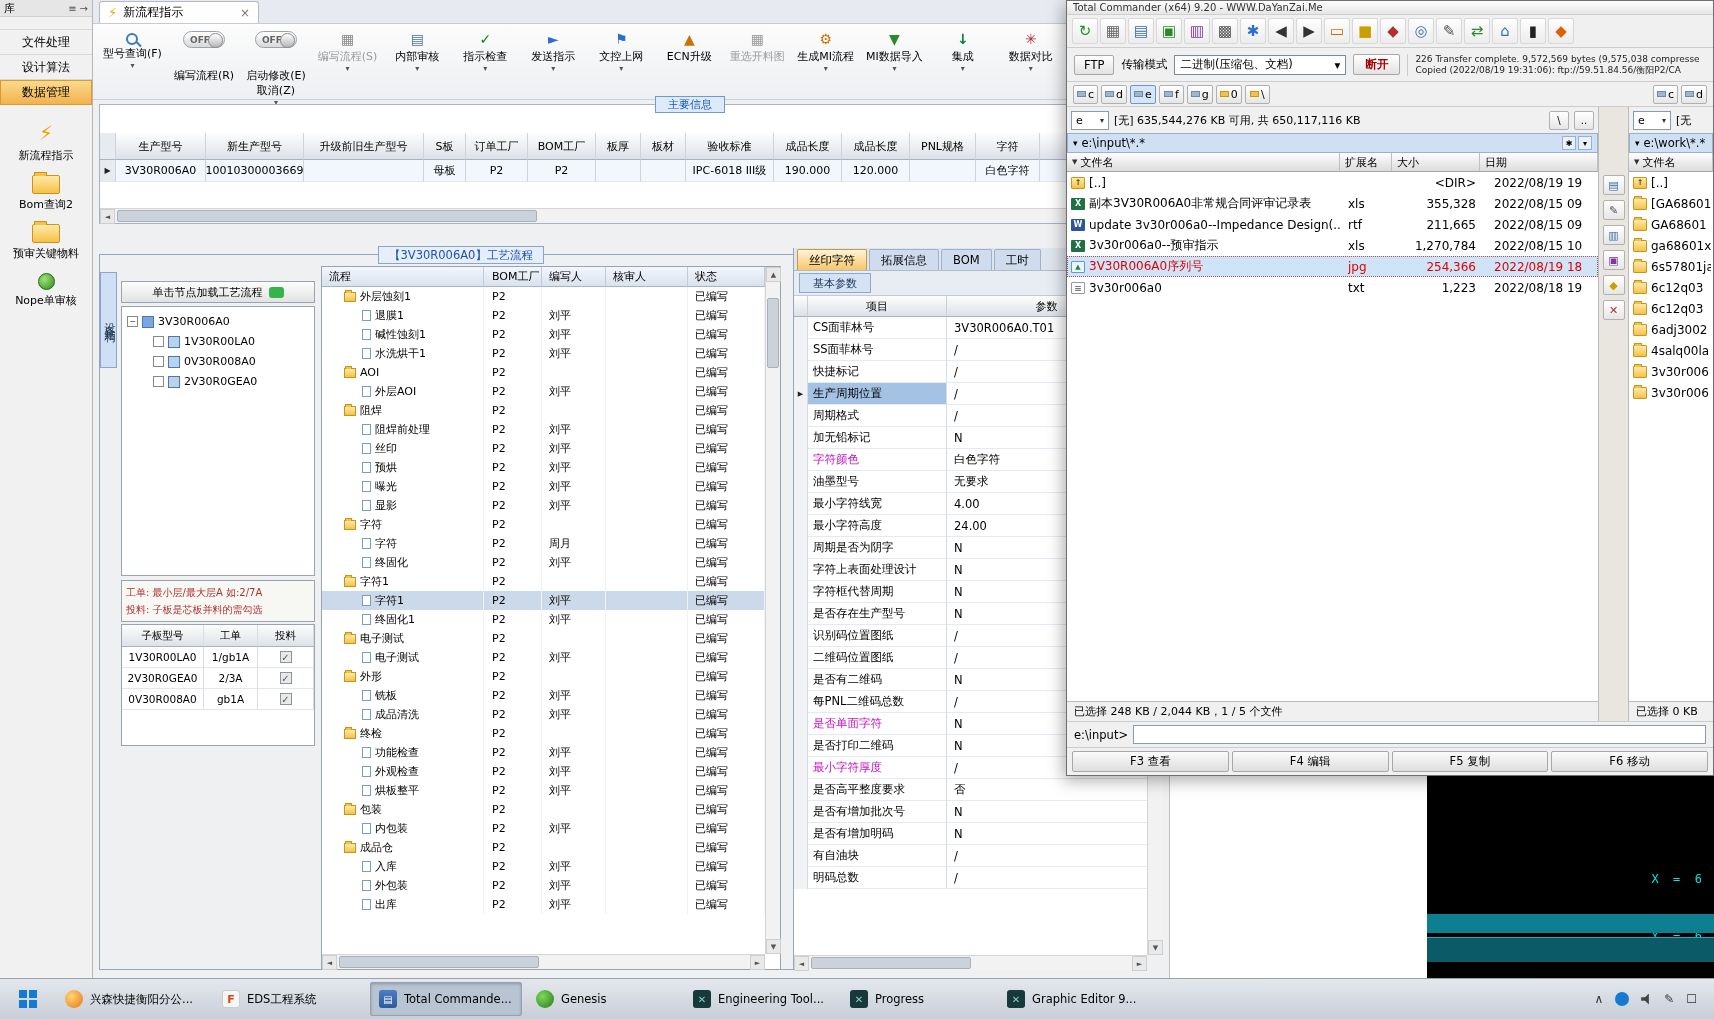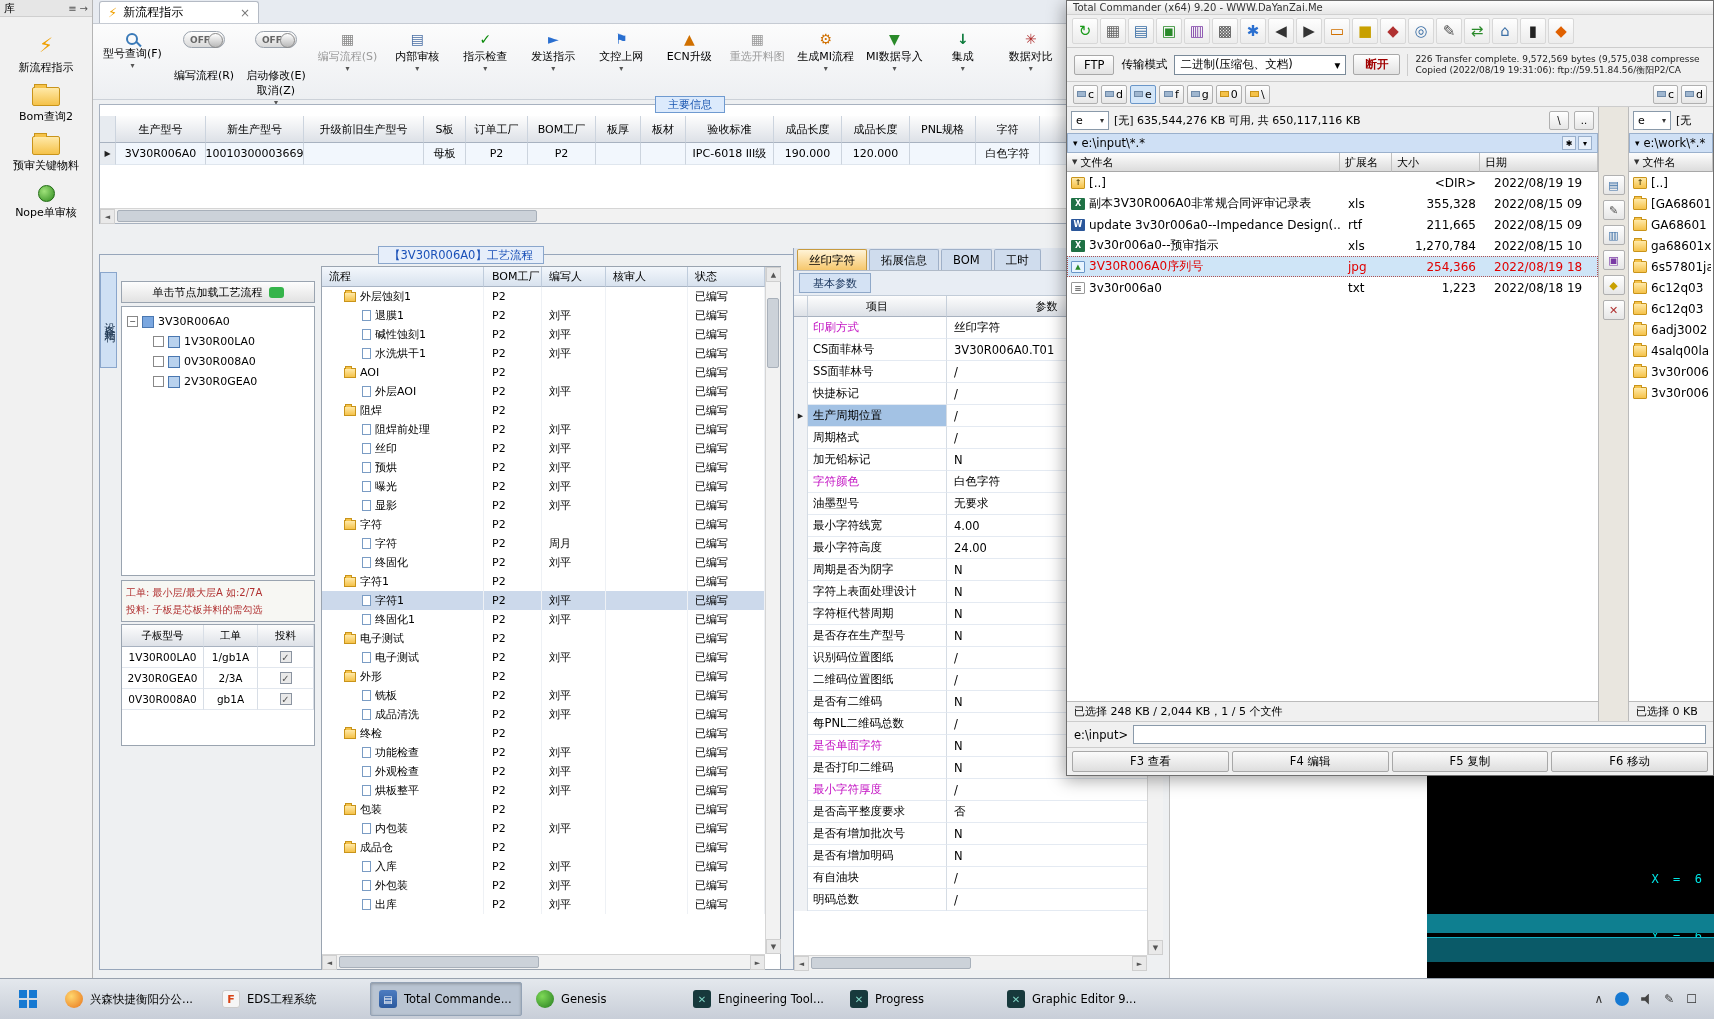--- a/index.html
+++ b/index.html
@@ -44,21 +44,21 @@
 .icon-check::before{content:'✓';color:#0a8a0a;font-weight:bold}
 .icon-send::before{content:'►';color:#2a6fd0}
 .icon-flag::before{content:'⚑';color:#2a6fd0}
 .icon-upgrade::before{content:'▲';color:#d07000}
 .icon-image::before{content:'▦';color:#9a9a9a}
 .icon-gear::before{content:'⚙';color:#d07000}
 .icon-import::before{content:'▼';color:#2a8a2a}
 .icon-integrate::before{content:'↓';color:#0a7a3a;font-weight:bold}
 .icon-compare::before{content:'✳';color:#b03030}
 
-.info-sec{position:absolute;left:6px;top:104px;width:1064px;height:120px;background:#fff;border:1px solid #a8b2c0;padding-top:11px}
+.info-sec{position:absolute;left:6px;top:104px;width:1064px;height:120px;background:#fff;border:1px solid #a8b2c0;padding-top:28px}
 .info-legend{position:absolute;left:555px;top:-9px;height:17px;padding:0 12px;background:#dceafc;border:1px solid #6f9ad0;color:#1a56b0;font-size:11px;display:flex;align-items:center;z-index:2}
 .mi-line{display:flex}
 .mi-line>*{border-right:1px solid #ccd4de;overflow:hidden;white-space:nowrap;display:flex;align-items:center;justify-content:center;font-size:11px}
 .mi-head>*{height:27px;background:linear-gradient(#fdfdfd,#dde1e7);border-bottom:1px solid #a8b2c0}
 .mi-row>*{height:22px;background:#f2f7fd;border-bottom:1px solid #dfe6ee}
 .mi-line>*:nth-child(1){flex:0 0 16px;background:#e7ebf0}
 .mi-line>*:nth-child(2){flex:0 0 90px}
 .mi-line>*:nth-child(3){flex:0 0 98px}
 .mi-line>*:nth-child(4){flex:0 0 120px}
 .mi-line>*:nth-child(5){flex:0 0 42px}
@@ -238,20 +238,31 @@
 <div id="page">
 
   <aside class="sidebar">
     <div class="corner">
       <span>库</span>
       <span class="c-right">
         <span class="c-ic">≡</span>
         <span class="c-ic">→</span>
       </span>
     </div>
+    <nav class="side-menu">
+      <div class="smi">
+          <span>文件处理</span>
+        </div>
+        <div class="smi">
+          <span>设计算法</span>
+        </div>
+        <div class="smi active">
+          <span>数据管理</span>
+        </div>
+    </nav>
     <div class="shortcuts">
       <div class="sc">
           <span class="sc-icon icon-lightning"></span>
           <span class="sc-label">新流程指示</span>
         </div>
         <div class="sc">
           <span class="sc-icon icon-folder"></span>
           <span class="sc-label">Bom查询2</span>
         </div>
         <div class="sc">
@@ -914,25 +925,20 @@
       </div>
       <div class="d-subrow">
         <div class="d-subtab">基本参数</div>
       </div>
       <div class="d-head">
         <div></div>
         <div>项目</div>
         <div>参数</div>
       </div>
       <div class="params">
-        <div class="param-row accent">
-            <div class="p-gutter"></div>
-            <div class="p-item">印刷方式</div>
-            <div class="p-value">丝印字符</div>
-          </div>
           <div class="param-row">
             <div class="p-gutter"></div>
             <div class="p-item">CS面菲林号</div>
             <div class="p-value">3V30R006A0.T01</div>
           </div>
           <div class="param-row">
             <div class="p-gutter"></div>
             <div class="p-item">SS面菲林号</div>
             <div class="p-value">/</div>
           </div>

